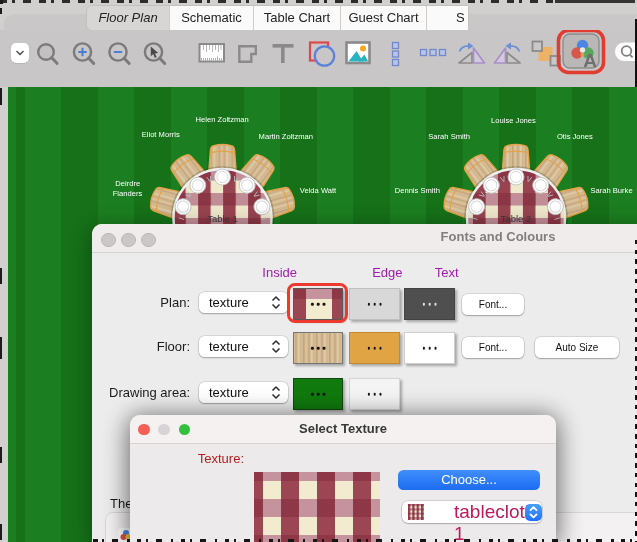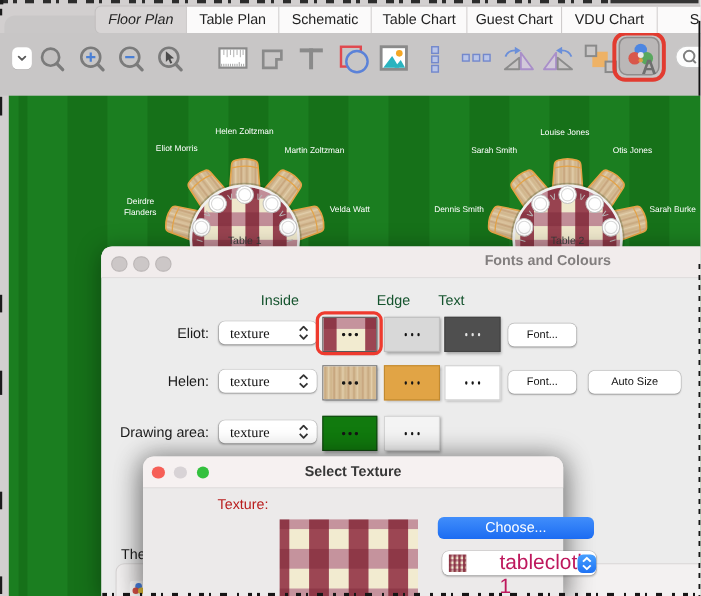--- a/index.html
+++ b/index.html
@@ -18,33 +18,33 @@
     background-position:17px 0;}
   
   #fd{position:absolute;left:92px;top:224px;width:812px;height:318px;background:#ececec;
       border-radius:10px 10px 0 0;box-shadow:0 4px 22px rgba(0,0,0,.38);}
   #fd .title{position:absolute;left:0;top:0;width:100%;height:28px;background:#f1ecec;
       border-bottom:1px solid #d6d2d2;border-radius:10px 10px 0 0;}
   #fd .title .t{position:absolute;left:0;top:0;width:100%;text-align:center;line-height:28px;
       font-weight:bold;font-size:13px;color:#827e7e;line-height:25px;}
   .tl{position:absolute;top:8.5px;width:12.5px;height:12.5px;border-radius:50%;}
   .lbl{position:absolute;font-size:13px;color:#1b1b1b;text-align:right;}
-  .hdr{position:absolute;font-size:13px;color:#14532d;text-align:left;}
+  .hdr{position:absolute;font-size:13px;color:#a21caf;text-align:right;}
   .popup{position:absolute;left:107px;width:89px;height:21px;background:#fff;border-radius:5.5px;
-      box-shadow:0 0 0 0.5px rgba(0,0,0,.18),0 1px 1.5px rgba(0,0,0,.25);font-family:Liberation Serif, serif;}
+      box-shadow:0 0 0 0.5px rgba(0,0,0,.18),0 1px 1.5px rgba(0,0,0,.25);}
   .popup .pt{position:absolute;left:10px;top:0;line-height:21px;font-size:13px;color:#111;}
   .btn{position:absolute;background:#fff;border-radius:5.5px;font-size:10px;color:#111;text-align:center;
       box-shadow:0 0 0 0.5px rgba(0,0,0,.18),0 1px 1.5px rgba(0,0,0,.25);}
   .well{position:absolute;width:48px;height:30px;box-shadow:1.5px 1.5px 2.5px rgba(0,0,0,.3);}
   .dots{position:absolute;left:50%;top:50%;width:2.6px;height:2.6px;border-radius:50%;background:#161616;
       transform:translate(-1.3px,-1.3px);box-shadow:-5.8px 0 0 #161616,5.8px 0 0 #161616;}
   .dots.lt{background:#e4e4e4;box-shadow:-5.8px 0 0 #e4e4e4,5.8px 0 0 #e4e4e4;}
   
   #td{position:absolute;left:130px;top:415px;width:382px;height:127px;background:#eceaea;
-      border-radius:10px 10px 0 0;box-shadow:0 0 22px 2px rgba(0,0,0,.34),0 8px 28px rgba(0,0,0,.3);}
+      border-radius:10px 10px 0 0;box-shadow:0 0 22px 2px rgba(0,0,0,.34),0 8px 28px rgba(0,0,0,.3);padding-left:44px;}
   #td .title{position:absolute;left:0;top:0;width:100%;height:28px;background:#f6f1f1;
       border-bottom:1px solid #d8d4d4;border-radius:10px 10px 0 0;text-align:center;line-height:28px;
       font-weight:bold;font-size:13px;color:#383838;}
   #choose{position:absolute;left:268px;top:55px;width:142px;height:20px;border-radius:5.5px;
       background:linear-gradient(#418efb,#1c6cf2);color:#fff;font-size:13px;text-align:center;line-height:20px;}
   #combo{position:absolute;left:272px;top:86px;width:140px;height:22px;background:#fff;border-radius:6px;
       box-shadow:0 0 0 0.5px rgba(0,0,0,.2),0 1px 1.5px rgba(0,0,0,.2);}
   #combo .ct{position:absolute;left:26px;top:0;line-height:22px;font-size:19px;color:#be185d;margin-left:26px;}
   #stepper{position:absolute;left:122.5px;top:3px;width:17px;height:16.5px;border-radius:5px;
       background:linear-gradient(#47a0ff,#1f72f4);}
@@ -95,25 +95,23 @@
         <rect x="9" width="1.6" height="24" fill="#c6a47c"></rect>
         <rect x="11.5" width="1" height="24" fill="#ddc7a1"></rect>
       </pattern>
     </defs>
   </svg>
 
   <div class="abs" style="left:4px;top:14px;width:633px;height:17px;background:#c9c7c7;border-radius:10px 0 0 0"></div>
 
   <div id="tabs">
     <div class="tab sel" style="width:82px">Floor Plan</div>
-    <div class="tab" style="width:83px">Table Plan</div>
     <div class="tab" style="width:83px">Schematic</div>
     <div class="tab" style="width:86px">Table Chart</div>
     <div class="tab" style="width:85px">Guest Chart</div>
-    <div class="tab" style="width:86px">VDU Chart</div>
     <div class="tab" style="width:41px;border-right:none;text-align:left;padding-left:29px;box-sizing:border-box">S</div>
   </div>
 
   <div id="toolbar">
     <svg width="637" height="57">
 
       <rect x="11" y="13.5" width="18" height="20" rx="5" fill="#aaa8a8"></rect>
         <rect x="11" y="13" width="18" height="20" rx="5" fill="#fff"></rect>
       <polyline points="17,21.5 20,24.5 23,21.5" fill="none" stroke="#5a5a5a" stroke-width="1.7" stroke-linecap="round" stroke-linejoin="round"></polyline>
 
@@ -298,21 +296,21 @@
     <div class="title">
       <div class="tl" style="left:9.25px;background:#ccc7c7;border:0.5px solid #bcb7b7"></div>
       <div class="tl" style="left:29.25px;background:#ccc7c7;border:0.5px solid #bcb7b7"></div>
       <div class="tl" style="left:49.25px;background:#ccc7c7;border:0.5px solid #bcb7b7"></div>
       <div class="t">Fonts and Colours</div>
     </div>
     <div class="hdr" style="left:145px;top:41px;width:60px">Inside</div>
     <div class="hdr" style="left:250.5px;top:41px;width:60px">Edge</div>
     <div class="hdr" style="left:306.5px;top:41px;width:60px">Text</div>
 
-    <div class="lbl" style="left:8px;top:71px;width:90px">Eliot:</div>
+    <div class="lbl" style="left:8px;top:71px;width:90px">Plan:</div>
     <div class="popup" style="top:68px">
         <span class="pt">texture</span>
       <svg width="10" height="13" style="position:absolute;right:7px;top:4px">
         <polyline points="1.5,4.5 5,1 8.5,4.5" fill="none" stroke="#333" stroke-width="1.6" stroke-linejoin="round"></polyline>
         <polyline points="1.5,8.5 5,12 8.5,8.5" fill="none" stroke="#333" stroke-width="1.6" stroke-linejoin="round"></polyline>
       </svg>
     </div>
     <div class="well" style="left:201px;top:64px;border:1px solid rgba(40,40,40,.75)">
       <svg width="48" height="30">
           <rect width="48" height="30" fill="url(#gingsw)"></rect>
@@ -321,21 +319,21 @@
     </div>
     <div class="well" style="left:257px;top:64px;width:49px;background:#d8d8d8;border:1px solid #c0c0c0">
         <div class="dots"></div>
       </div>
     <div class="well" style="left:312px;top:64px;width:49px;background:#4f4f4f;border:1px solid #434343">
         <div class="dots lt"></div>
       </div>
     <div class="btn" style="left:370px;top:70px;width:62px;height:21px;line-height:21px">Font...</div>
     <div style="position:absolute;left:195px;top:59px;width:61px;height:40px;border:3.2px solid #ee3a2e;border-radius:8px;box-sizing:border-box"></div>
 
-    <div class="lbl" style="left:8px;top:115px;width:90px">Helen:</div>
+    <div class="lbl" style="left:8px;top:115px;width:90px">Floor:</div>
     <div class="popup" style="top:112px">
         <span class="pt">texture</span>
       <svg width="10" height="13" style="position:absolute;right:7px;top:4px">
         <polyline points="1.5,4.5 5,1 8.5,4.5" fill="none" stroke="#333" stroke-width="1.6" stroke-linejoin="round"></polyline>
         <polyline points="1.5,8.5 5,12 8.5,8.5" fill="none" stroke="#333" stroke-width="1.6" stroke-linejoin="round"></polyline>
       </svg>
     </div>
     <div class="well" style="left:201px;top:108px;border:1px solid rgba(40,40,40,.6)">
       <svg width="48" height="30">
           <rect width="48" height="30" fill="url(#wood)"></rect>

